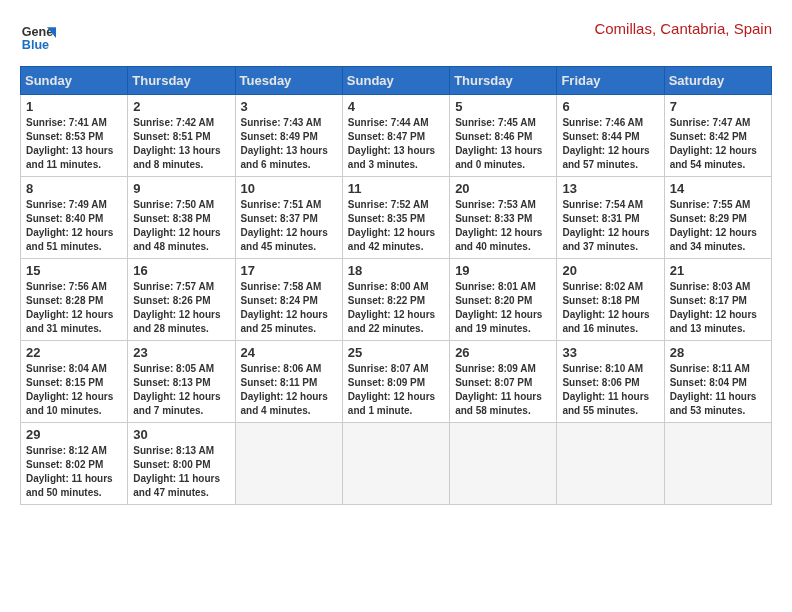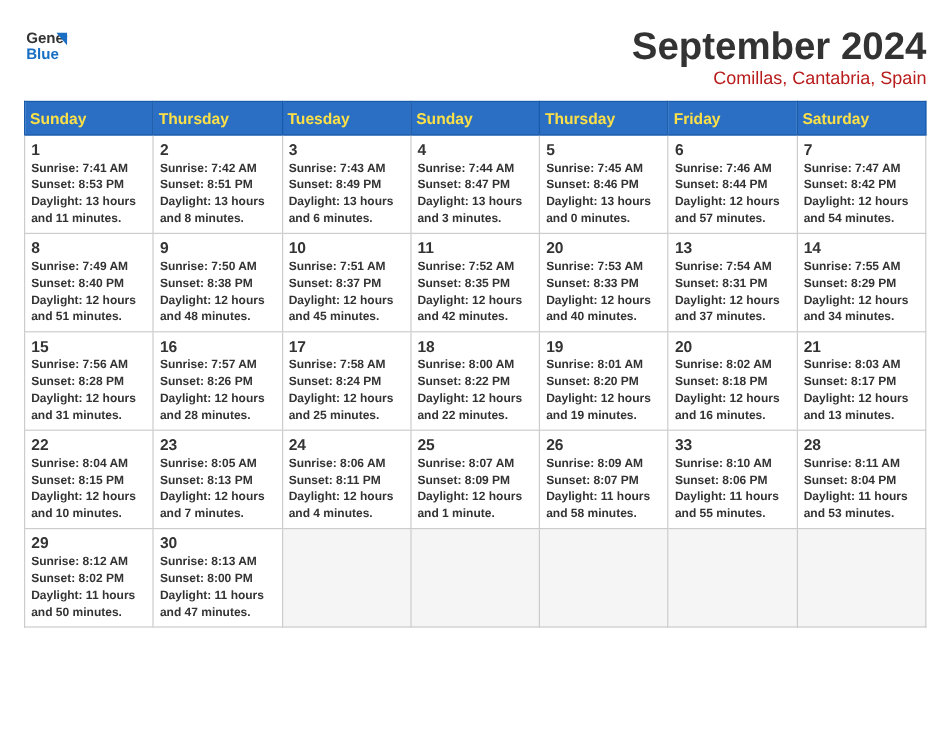--- a/index.html
+++ b/index.html
@@ -37,21 +37,21 @@
       font-size: 15px;
       color: #b91c1c;
     }
     table {
       width: 100%;
       border-collapse: collapse;
       table-layout: fixed;
     }
     th {
       background: #2a6fc4;
-      color: #fde047;
+      color: #e5e5e5;
       padding: 6px 4px;
       font-size: 13px;
       font-weight: bold;
       text-align: left;
       border: 1px solid #1a5aaa;
     }
     td {
       vertical-align: top;
       border: 1px solid #ccc;
       padding: 4px 5px;
@@ -82,21 +82,20 @@
 
 <div class="header">
   <div class="logo">
     <svg class="logo-icon" viewBox="0 0 40 40">
       <text x="2" y="18" font-size="14" font-weight="bold" fill="#333" font-family="Arial">General</text>
       <text x="2" y="32" font-size="14" font-weight="bold" fill="#1a6fc4" font-family="Arial">Blue</text>
       <polygon points="30,8 40,8 40,20" fill="#1a6fc4"></polygon>
     </svg>
   </div>
   <div class="title-block">
-    <div class="month-title">September 2024</div>
     <div class="location-title">Comillas, Cantabria, Spain</div>
   </div>
 </div>
 
 <table>
   <thead>
     <tr>
     <th>Sunday</th>
         <th>Thursday</th>
         <th>Tuesday</th>

